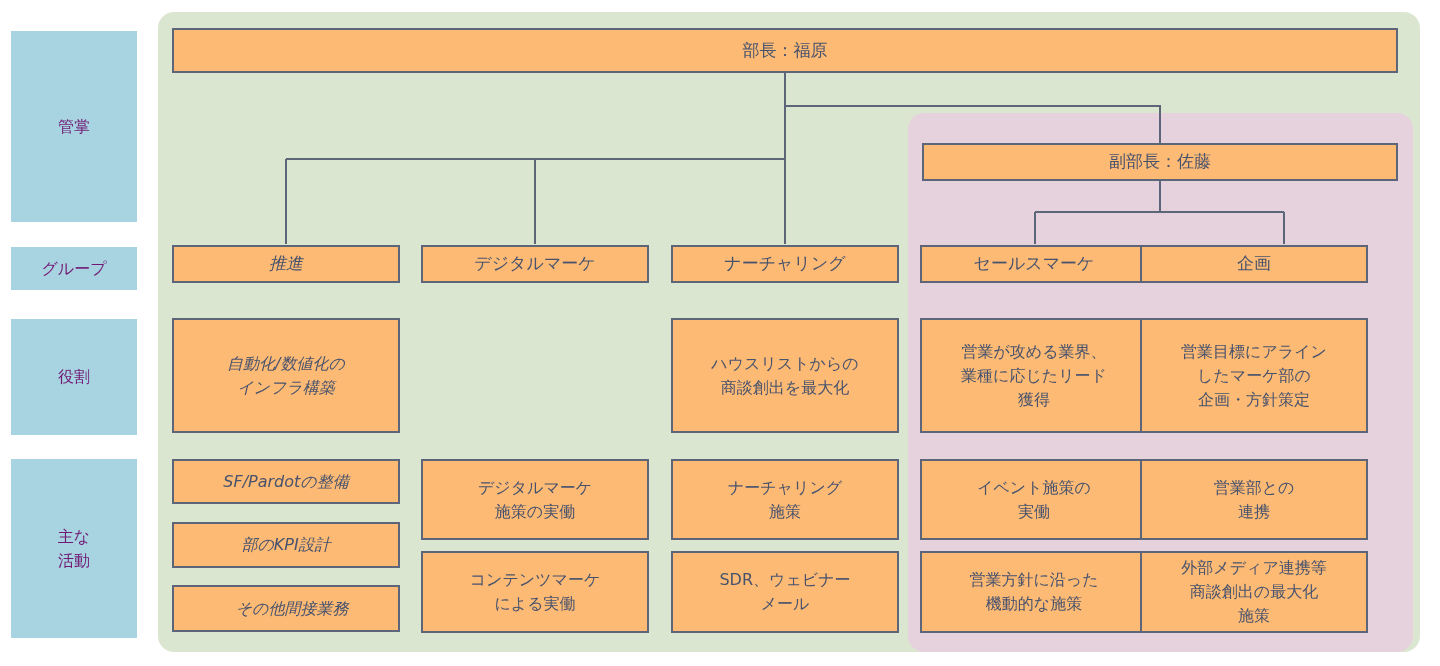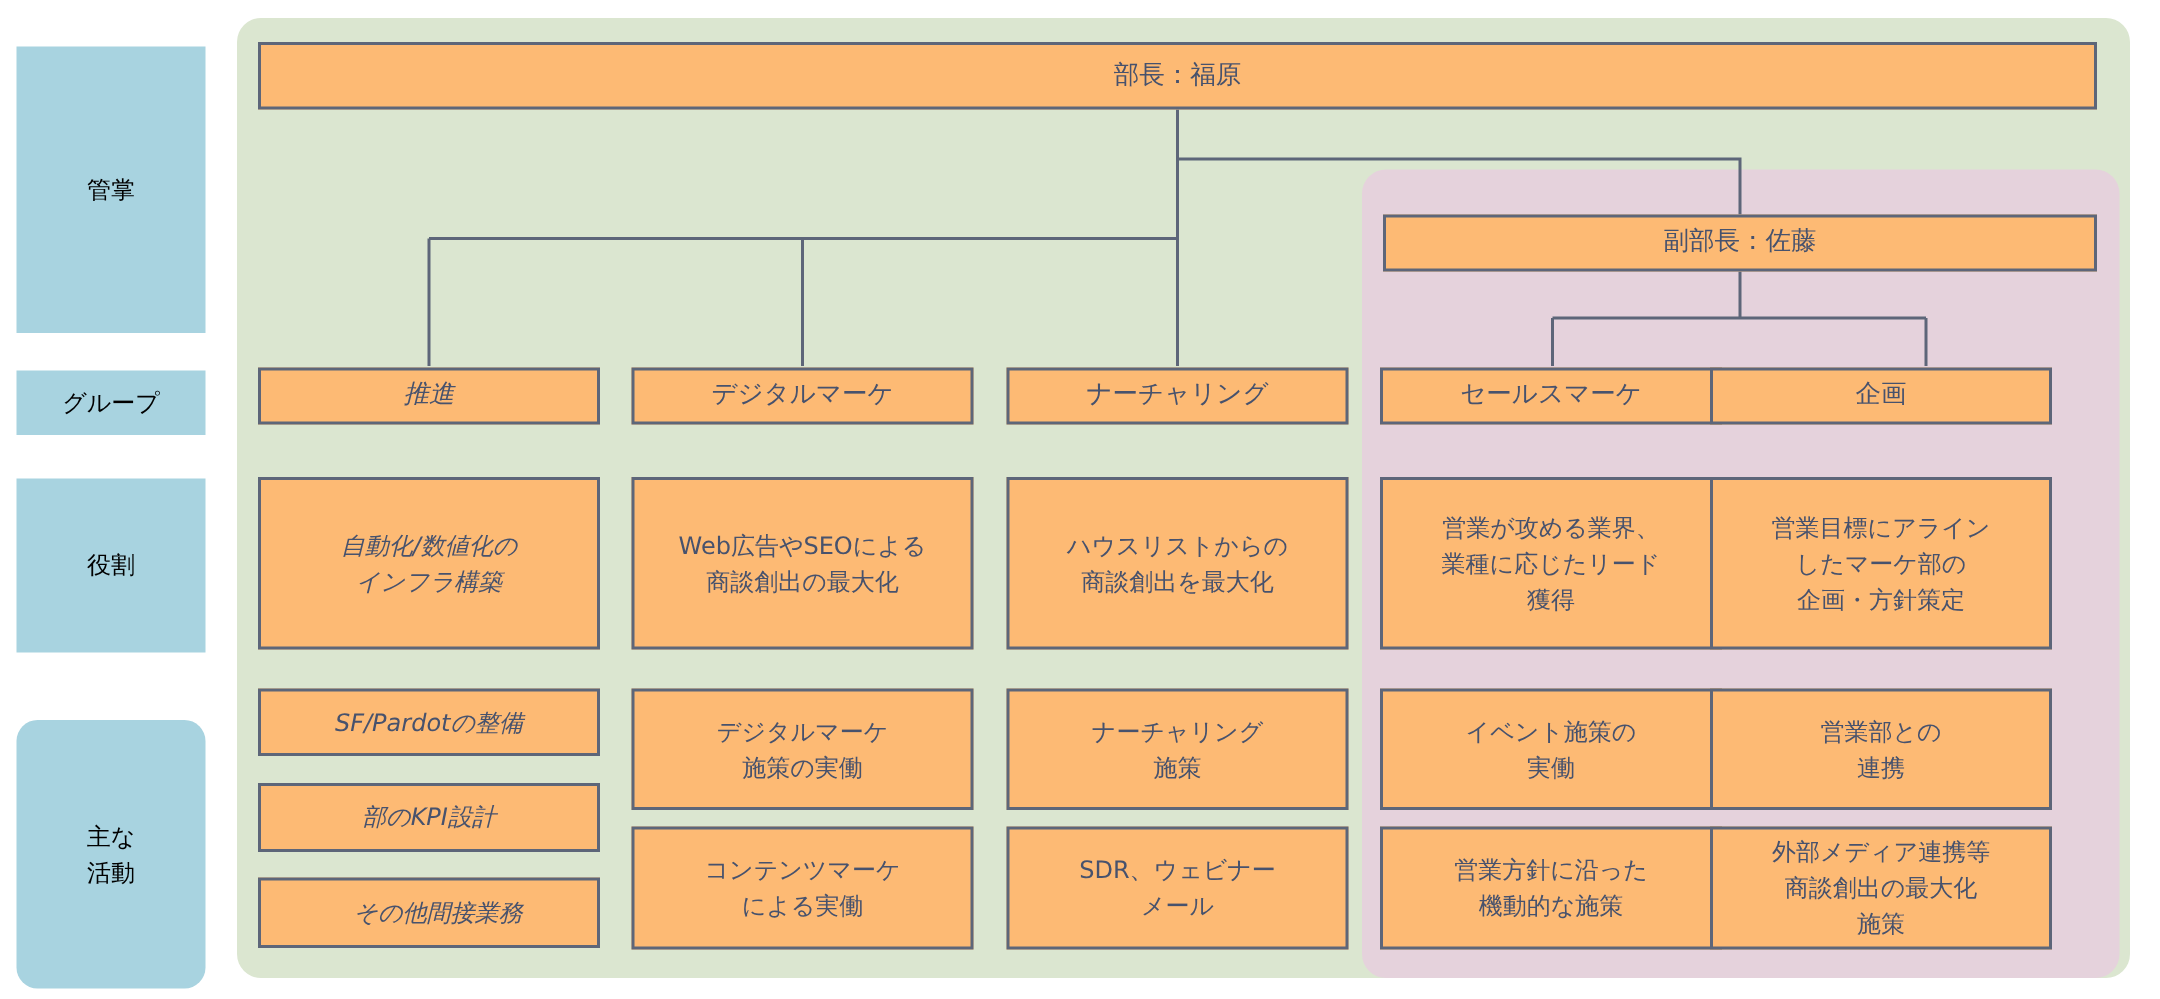--- a/index.html
+++ b/index.html
@@ -15,26 +15,26 @@
   .zone { position: absolute; border-radius: 16px; }
   .zone-green { left: 158px; top: 12px; width: 1262px; height: 640px; background: #dbe6d0; }
   .zone-pink  { left: 908px; top: 113px; width: 505px; height: 539px; background: #e5d2dc; }
   .connectors { position: absolute; left: 0; top: 0; width: 1440px; height: 666px; pointer-events: none; }
   .connectors path { stroke: #5d6679; stroke-width: 2; fill: none; }
   .row-label {
     position: absolute; left: 11px; width: 126px;
     background: #a8d3e0;
     display: flex; align-items: center; justify-content: center;
     text-align: center; font-size: 16px; line-height: 1.45;
-    white-space: pre-line; color: #000000;
+    white-space: pre-line; color: #701a75;
   }
   .rl-kansho   { top: 31px;  height: 191px; }
   .rl-group    { top: 247px; height: 43px;  }
   .rl-role     { top: 319px; height: 116px; }
-  .rl-activity { top: 480px; height: 179px; border-radius: 14px; }
+  .rl-activity { top: 459px; height: 179px; }
   .box {
     position: absolute; box-sizing: border-box;
     background: #fdba74; border: 2px solid #5d6679;
     display: flex; align-items: center; justify-content: center;
     text-align: center; white-space: pre-line; line-height: 1.5;
   }
   .manager-box { left: 172px; top: 28px;  width: 1226px; height: 45px; font-size: 17px; }
   .deputy-box  { left: 922px; top: 143px; width: 476px;  height: 38px; font-size: 17px; }
   .group-box   { top: 245px; height: 38px;  width: 228px; font-size: 17px; }
   .role-box    { top: 318px; height: 115px; width: 228px; font-size: 16px; }
@@ -81,22 +81,20 @@
   <div class="box deputy-box">副部長：佐藤</div>
 
   <div class="box group-box col-1">推進</div>
   <div class="box group-box col-2">デジタルマーケ</div>
   <div class="box group-box col-3">ナーチャリング</div>
   <div class="box group-box col-4">セールスマーケ</div>
   <div class="box group-box col-5">企画</div>
 
   <div class="box role-box col-1">自動化/数値化の
 インフラ構築</div>
-  <div class="box role-box col-2">Web広告やSEOによる
-商談創出の最大化</div>
   <div class="box role-box col-3">ハウスリストからの
 商談創出を最大化</div>
   <div class="box role-box col-4">営業が攻める業界、
 業種に応じたリード
 獲得</div>
   <div class="box role-box col-5">営業目標にアライン
 したマーケ部の
 企画・方針策定</div>
 
   <div class="box act-box col-1 act-1-1">SF/Pardotの整備</div>

